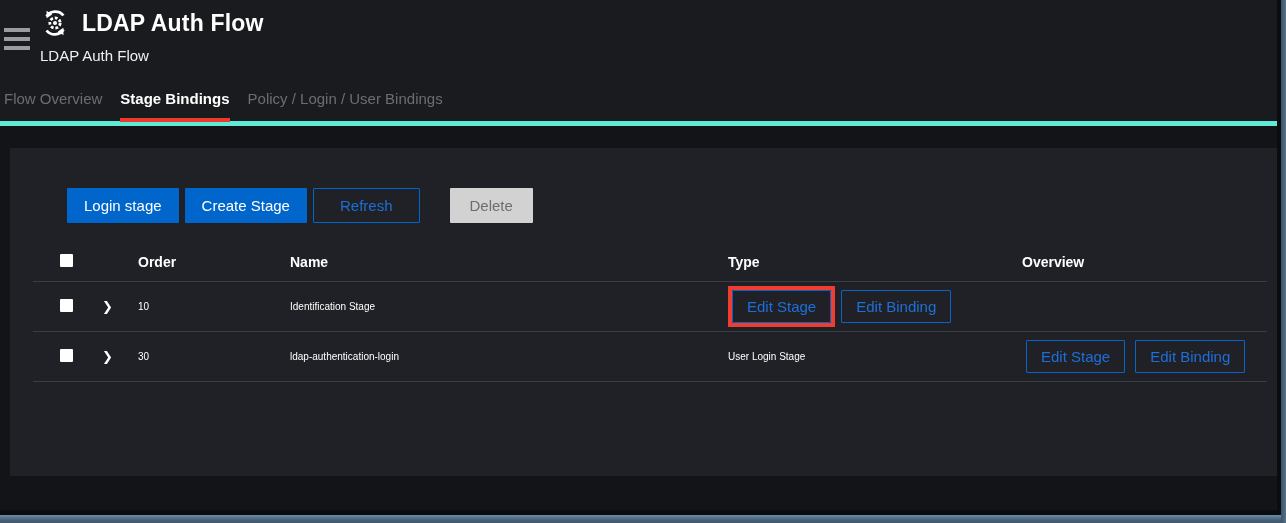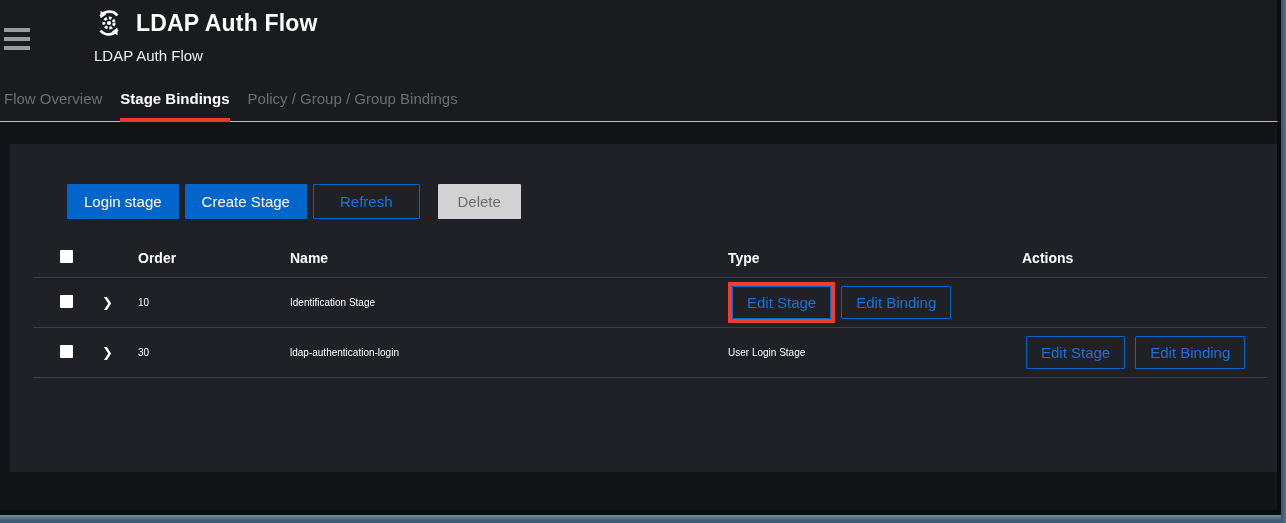--- a/index.html
+++ b/index.html
@@ -18,32 +18,32 @@
     position:absolute; bottom:0; left:0; width:100%; height:8px;
     background:linear-gradient(#6f8da1,#46617а 60%,#3f586c);
     background:linear-gradient(#6f8da1,#46617a 60%,#3f586c); z-index:49;
   }
   .app {
     position:absolute; top:0; left:0; width:1277px; height:510px;
     background:#131418; overflow:hidden;
   }
 
   
-  .page-header { position:relative; background:#1a1b1f; padding:8px 0 10px 94px; }
+  .page-header { position:relative; background:#1a1b1f; padding:8px 0 10px 40px; }
   .hamburger { position:absolute; left:4px; top:28px; width:26px; height:22px;
     display:flex; flex-direction:column; justify-content:space-between; cursor:pointer; }
   .hamburger span { display:block; height:4px; width:100%; background:#9a9da0; }
   .title-row { display:flex; align-items:center; gap:12px; }
   .flow-icon { width:30px; height:30px; display:inline-flex; }
   .page-title { color:#fff; font-size:23px; font-weight:bold; letter-spacing:.2px; }
   .page-subtitle { color:#f0f0f0; font-size:15px; margin-top:9px; }
 
   
   .tabs { display:flex; gap:18px; background:#1a1b1f; padding:14px 0 0 4px;
-    border-bottom:1px solid #5eead4; }
+    border-bottom:5px solid #5eead4; }
   .tab { font-size:15px; color:#6a6e73; padding:2px 0 14px 0; cursor:pointer; position:relative; }
   .tab.active { color:#fff; font-weight:bold; }
   .tab.active::after { content:""; position:absolute; left:0; right:0; bottom:-1px;
     height:4px; background:#ee3a2c; }
   .tab + .tab { margin-left:0; }
 
   
   .content { padding:22px 0 0 0; }
   .card { margin:0 0 0 10px; width:1267px; height:328px; background:#1f2126; }
   .toolbar { display:flex; gap:6px; padding:40px 0 0 57px; }
@@ -102,42 +102,42 @@
           </svg>
         </span>
         <span class="page-title">LDAP Auth Flow</span>
       </div>
       <div class="page-subtitle">LDAP Auth Flow</div>
     </div>
 
     <div class="tabs">
       <div class="tab">Flow Overview</div>
       <div class="tab active">Stage Bindings</div>
-      <div class="tab">Policy / Group / Group Bindings</div>
+      <div class="tab">Policy / Login / User Bindings</div>
     </div>
 
     <div class="content">
       <div class="card">
 
         <div class="toolbar">
           <button class="btn btn-primary">Login stage</button>
           <button class="btn btn-primary">Create Stage</button>
           <button class="btn btn-secondary">Refresh</button>
-          <button class="btn btn-disabled" style="margin-left:12px">Delete</button>
+          <button class="btn btn-disabled" style="margin-left:24px">Delete</button>
         </div>
 
         <div class="table">
 
           <div class="trow thead">
             <div class="cell-check"><span class="checkbox"></span></div>
             <div></div>
             <div class="th">Order</div>
             <div class="th">Name</div>
             <div class="th">Type</div>
-            <div class="th">Actions</div>
+            <div class="th">Overview</div>
           </div>
 
           <div class="trow tbody-row">
             <div class="cell-check"><span class="checkbox"></span></div>
             <div class="chevron">❯</div>
             <div class="cell-text">10</div>
             <div class="cell-text">Identification Stage</div>
             <div class="cell-actions">
               <span class="action-wrap highlight">
                 <button class="btn-action">Edit Stage</button>

